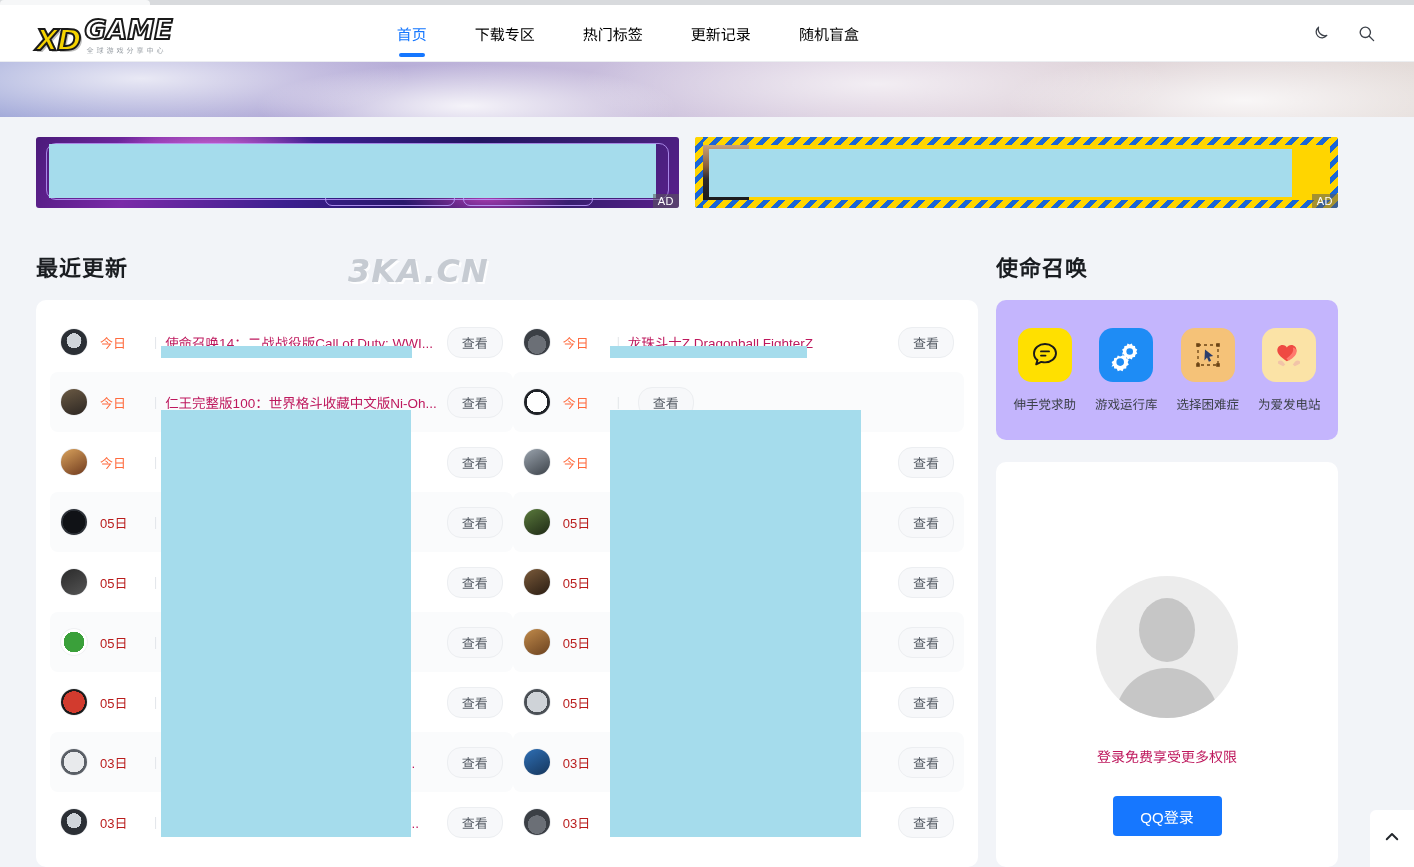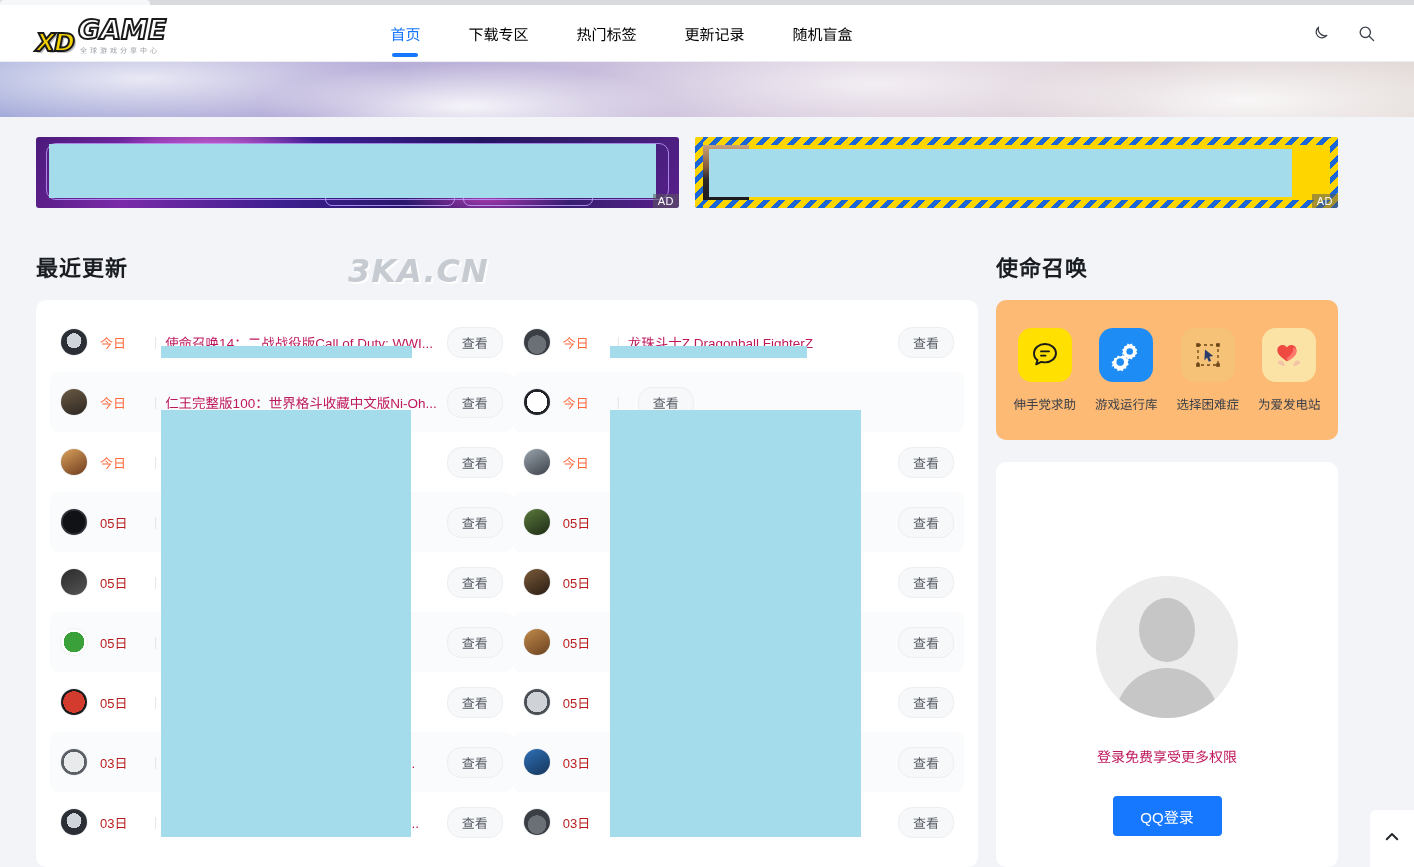--- a/index.html
+++ b/index.html
@@ -23,21 +23,21 @@
 
   
   .header {
     position: absolute; top: 5px; left: 0; width: 1414px; height: 57px;
     background: #ffffff; border-bottom: 1px solid #eceef1;
     display: flex; align-items: center;
   }
   .logo { margin-left: 36px; display: flex; align-items: flex-end; height: 44px; }
   .logo-xd {
     font-family: "DejaVu Sans", sans-serif;
-    font-size: 25px; font-weight: 900; font-style: italic;
+    font-size: 29px; font-weight: 900; font-style: italic;
     color: #f5d300;
     -webkit-text-stroke: 2px #1a1a1a;
     letter-spacing: -1px;
     line-height: 1;
     text-shadow: 2px 2px 0 rgba(0,0,0,.25);
   }
   .logo-right { display: flex; flex-direction: column; margin-left: 4px; }
   .logo-game {
     font-family: "DejaVu Sans", sans-serif;
     font-size: 27px; font-weight: 900; font-style: italic;
@@ -174,21 +174,21 @@
   }
   .rbtn {
     flex: 0 0 auto; margin-left: 10px; padding: 5px 14px; border-radius: 14px;
     background: #f7f8fa; border: 1px solid #eceef1; color: #5a6069;
     font-size: 13px; cursor: pointer; white-space: nowrap;
   }
 
   
   .tools-card {
     position: absolute; left: 996px; top: 300px; width: 342px; height: 140px;
-    background: #fdba74; border-radius: 10px;
+    background: #c4b5fd; border-radius: 10px;
     display: flex; align-items: center; justify-content: space-around; padding: 0 8px;
   }
   .tool { width: 74px; display: flex; flex-direction: column; align-items: center; cursor: pointer; }
   .tool-ic {
     width: 54px; height: 54px; border-radius: 14px;
     display: flex; align-items: center; justify-content: center;
   }
   .tool-lb { margin-top: 12px; font-size: 12.5px; color: #3c4149; white-space: nowrap; }
 
   

